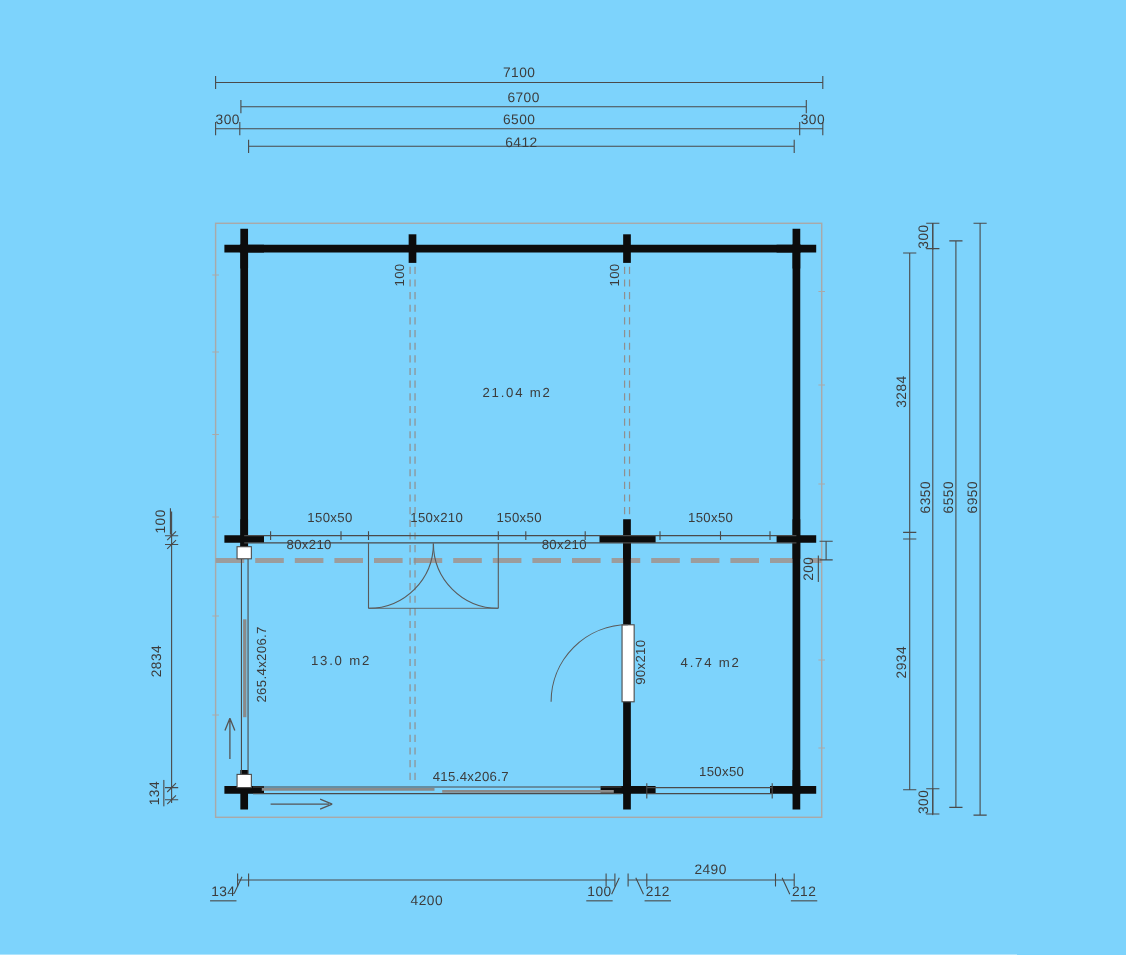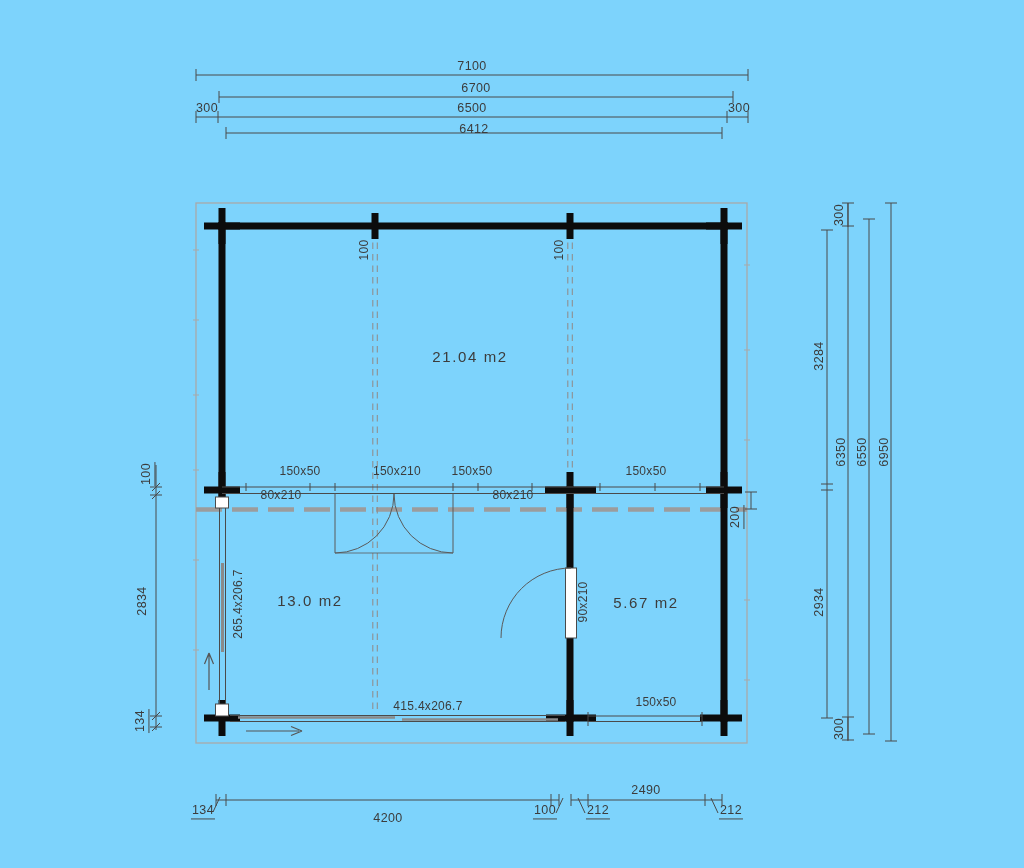--- a/index.html
+++ b/index.html
@@ -2,21 +2,21 @@
 <html><head>
 <meta charset="utf-8">
 <style>
   html,body{margin:0;padding:0;background:#ffffff;}
   #canvas{position:relative;width:1024px;height:868px;background:#7dd3fc;overflow:hidden;
           font-family:"Liberation Sans",sans-serif;padding-left:26px;}
   #canvas svg{position:absolute;left:0;top:0;}
   .lbl{position:absolute;transform:translate(-50%,-50%);white-space:nowrap;
        color:#3c3c3c;font-size:12.5px;letter-spacing:.4px;line-height:1.05;}
   .rot{transform:translate(-50%,-50%) rotate(-90deg);}
-  .room{font-size:15px;letter-spacing:1.6px;}
+  .room{font-size:12px;letter-spacing:1.6px;}
   .sm{font-size:12px;letter-spacing:.3px;}
   .ul{border-bottom:1px solid #4a4a4a;padding:0 1px 1px 1px;}
 </style>
 </head>
 <body>
 
 <div id="canvas">
 
 <svg width="1024" height="868" viewBox="0 0 1024 868">
 
@@ -134,21 +134,21 @@
   <span class="lbl rot" style="left:820px;top:356px">3284</span>
   <span class="lbl rot" style="left:842px;top:452px">6350</span>
   <span class="lbl rot" style="left:863px;top:452px">6550</span>
   <span class="lbl rot" style="left:885px;top:452px">6950</span>
   <span class="lbl rot ul" style="left:737px;top:517px">200</span>
   <span class="lbl rot" style="left:820px;top:602px">2934</span>
   <span class="lbl rot ul" style="left:841px;top:729px">300</span>
 
   <span class="lbl room" style="left:470px;top:357px">21.04 m2</span>
   <span class="lbl room" style="left:310px;top:601px">13.0 m2</span>
-  <span class="lbl room" style="left:646px;top:603px">5.67 m2</span>
+  <span class="lbl room" style="left:646px;top:603px">4.74 m2</span>
 
   <span class="lbl sm" style="left:300px;top:471px">150x50</span>
   <span class="lbl sm" style="left:397px;top:471px">150x210</span>
   <span class="lbl sm" style="left:472px;top:471px">150x50</span>
   <span class="lbl sm" style="left:646px;top:471px">150x50</span>
   <span class="lbl sm" style="left:281px;top:495px">80x210</span>
   <span class="lbl sm" style="left:513px;top:495px">80x210</span>
 
   <span class="lbl sm rot" style="left:583px;top:602px">90x210</span>
   <span class="lbl sm rot" style="left:238px;top:604px">265.4x206.7</span>

